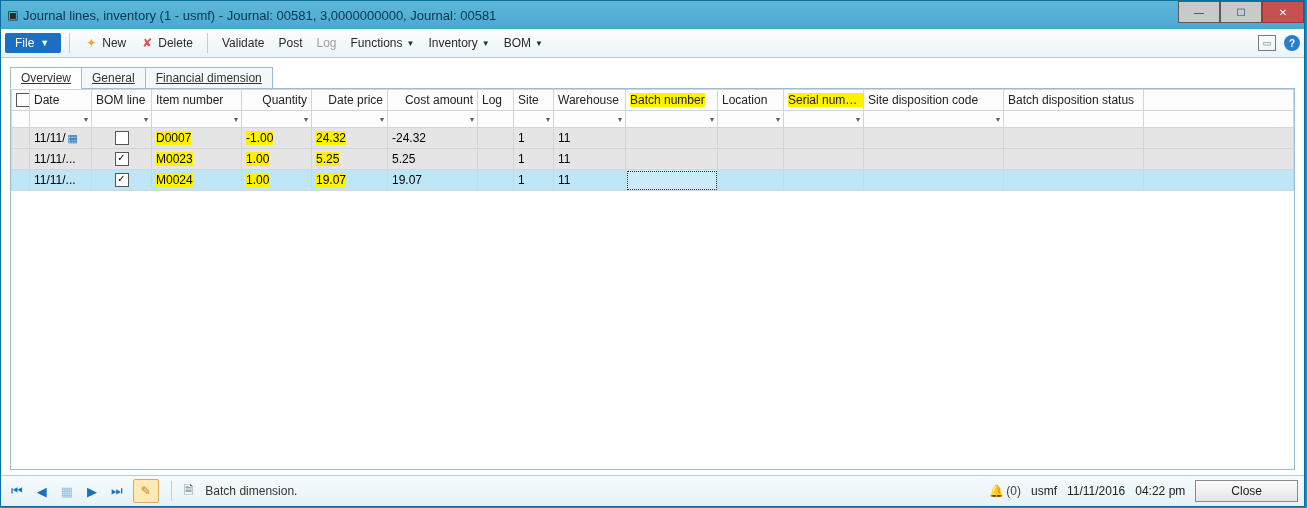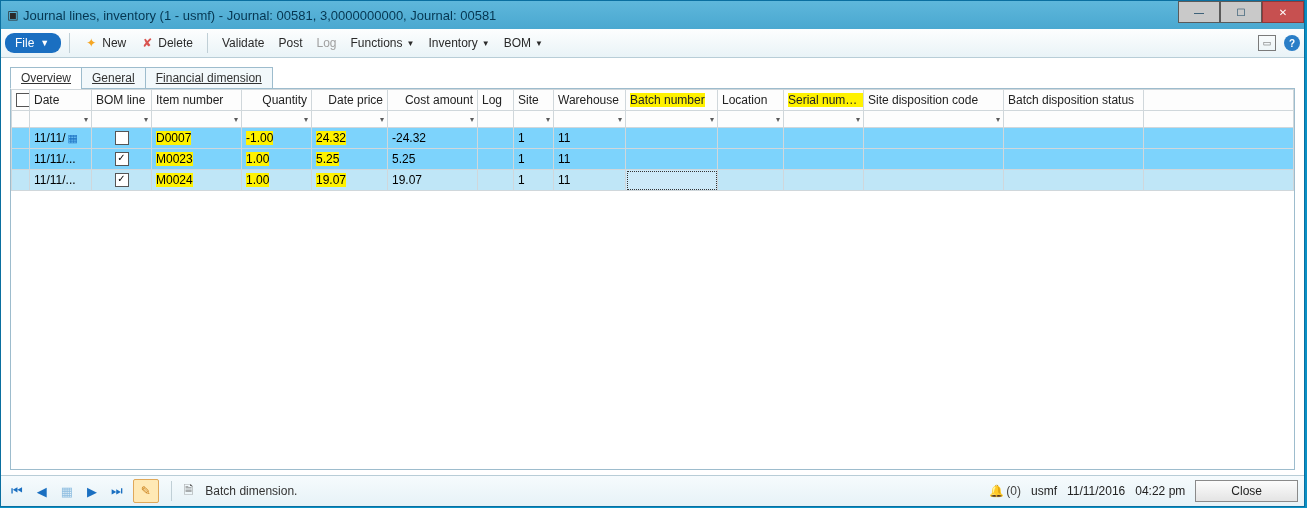--- a/index.html
+++ b/index.html
@@ -64,21 +64,21 @@
     padding: 0 4px;
     gap: 2px;
   }
   .file-menu {
     background: #1a6fc1;
     color:#fff;
     padding: 3px 12px 3px 10px;
     display:flex; align-items:center;
     gap:6px;
     font-size:12px;
-    border-radius:9px;
+    border-radius:2px;
   }
   .tb-sep {
     width:1px; height:20px; background:#c0cfd6; margin:0 6px;
   }
   .tb-btn {
     display:flex; align-items:center;
     padding:3px 6px;
     gap:4px;
     color:#2a2a2a;
     cursor:default;
@@ -152,21 +152,21 @@
   .grid thead tr.filter-row th {
     height:16px;
     padding:0 3px;
   }
   .drop-arrow {
     position:absolute; right:3px; top:50%; transform:translateY(-50%);
     font-size:8px; color:#5a5a5a;
   }
   .hl { background:#fff200; }
   .num { text-align:right; }
-  tr.row td { background:#7dd3fc; }
+  tr.row td { background:#e5e5e5; }
   tr.row.selected td { background:#bfe6f7; }
   tr.row.selected td.focus-cell {
     outline:1px dotted #333;
     outline-offset:-2px;
     background:#cdeaf8;
   }
   .date-cal { display:inline-flex; align-items:center; gap:2px;}
   .cal-glyph { color:#1a6fc1; font-size:11px;}
   .chk {
     display:inline-block;

